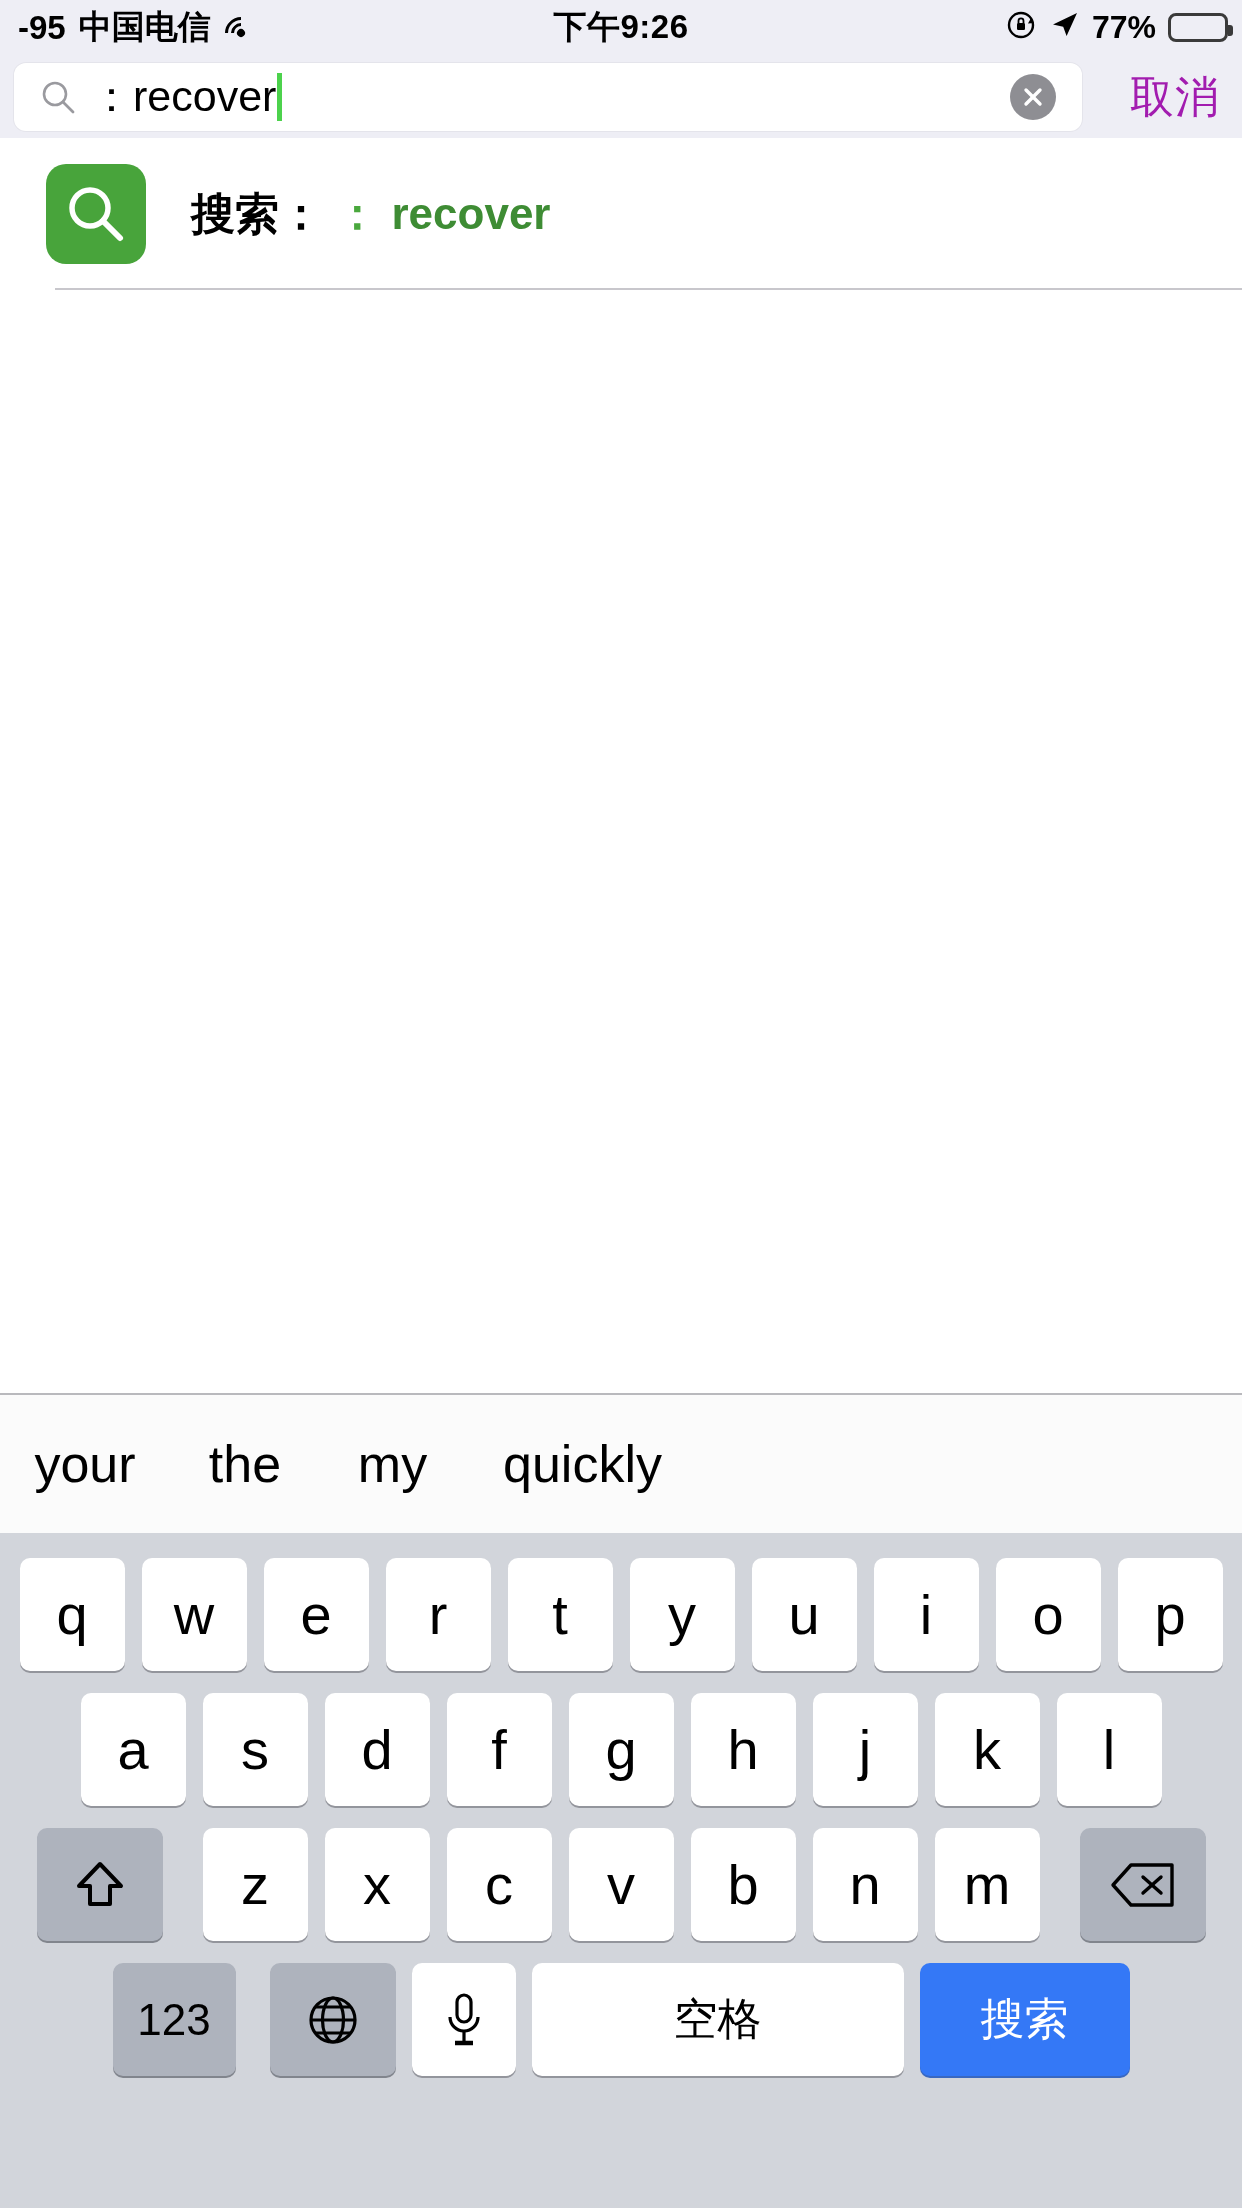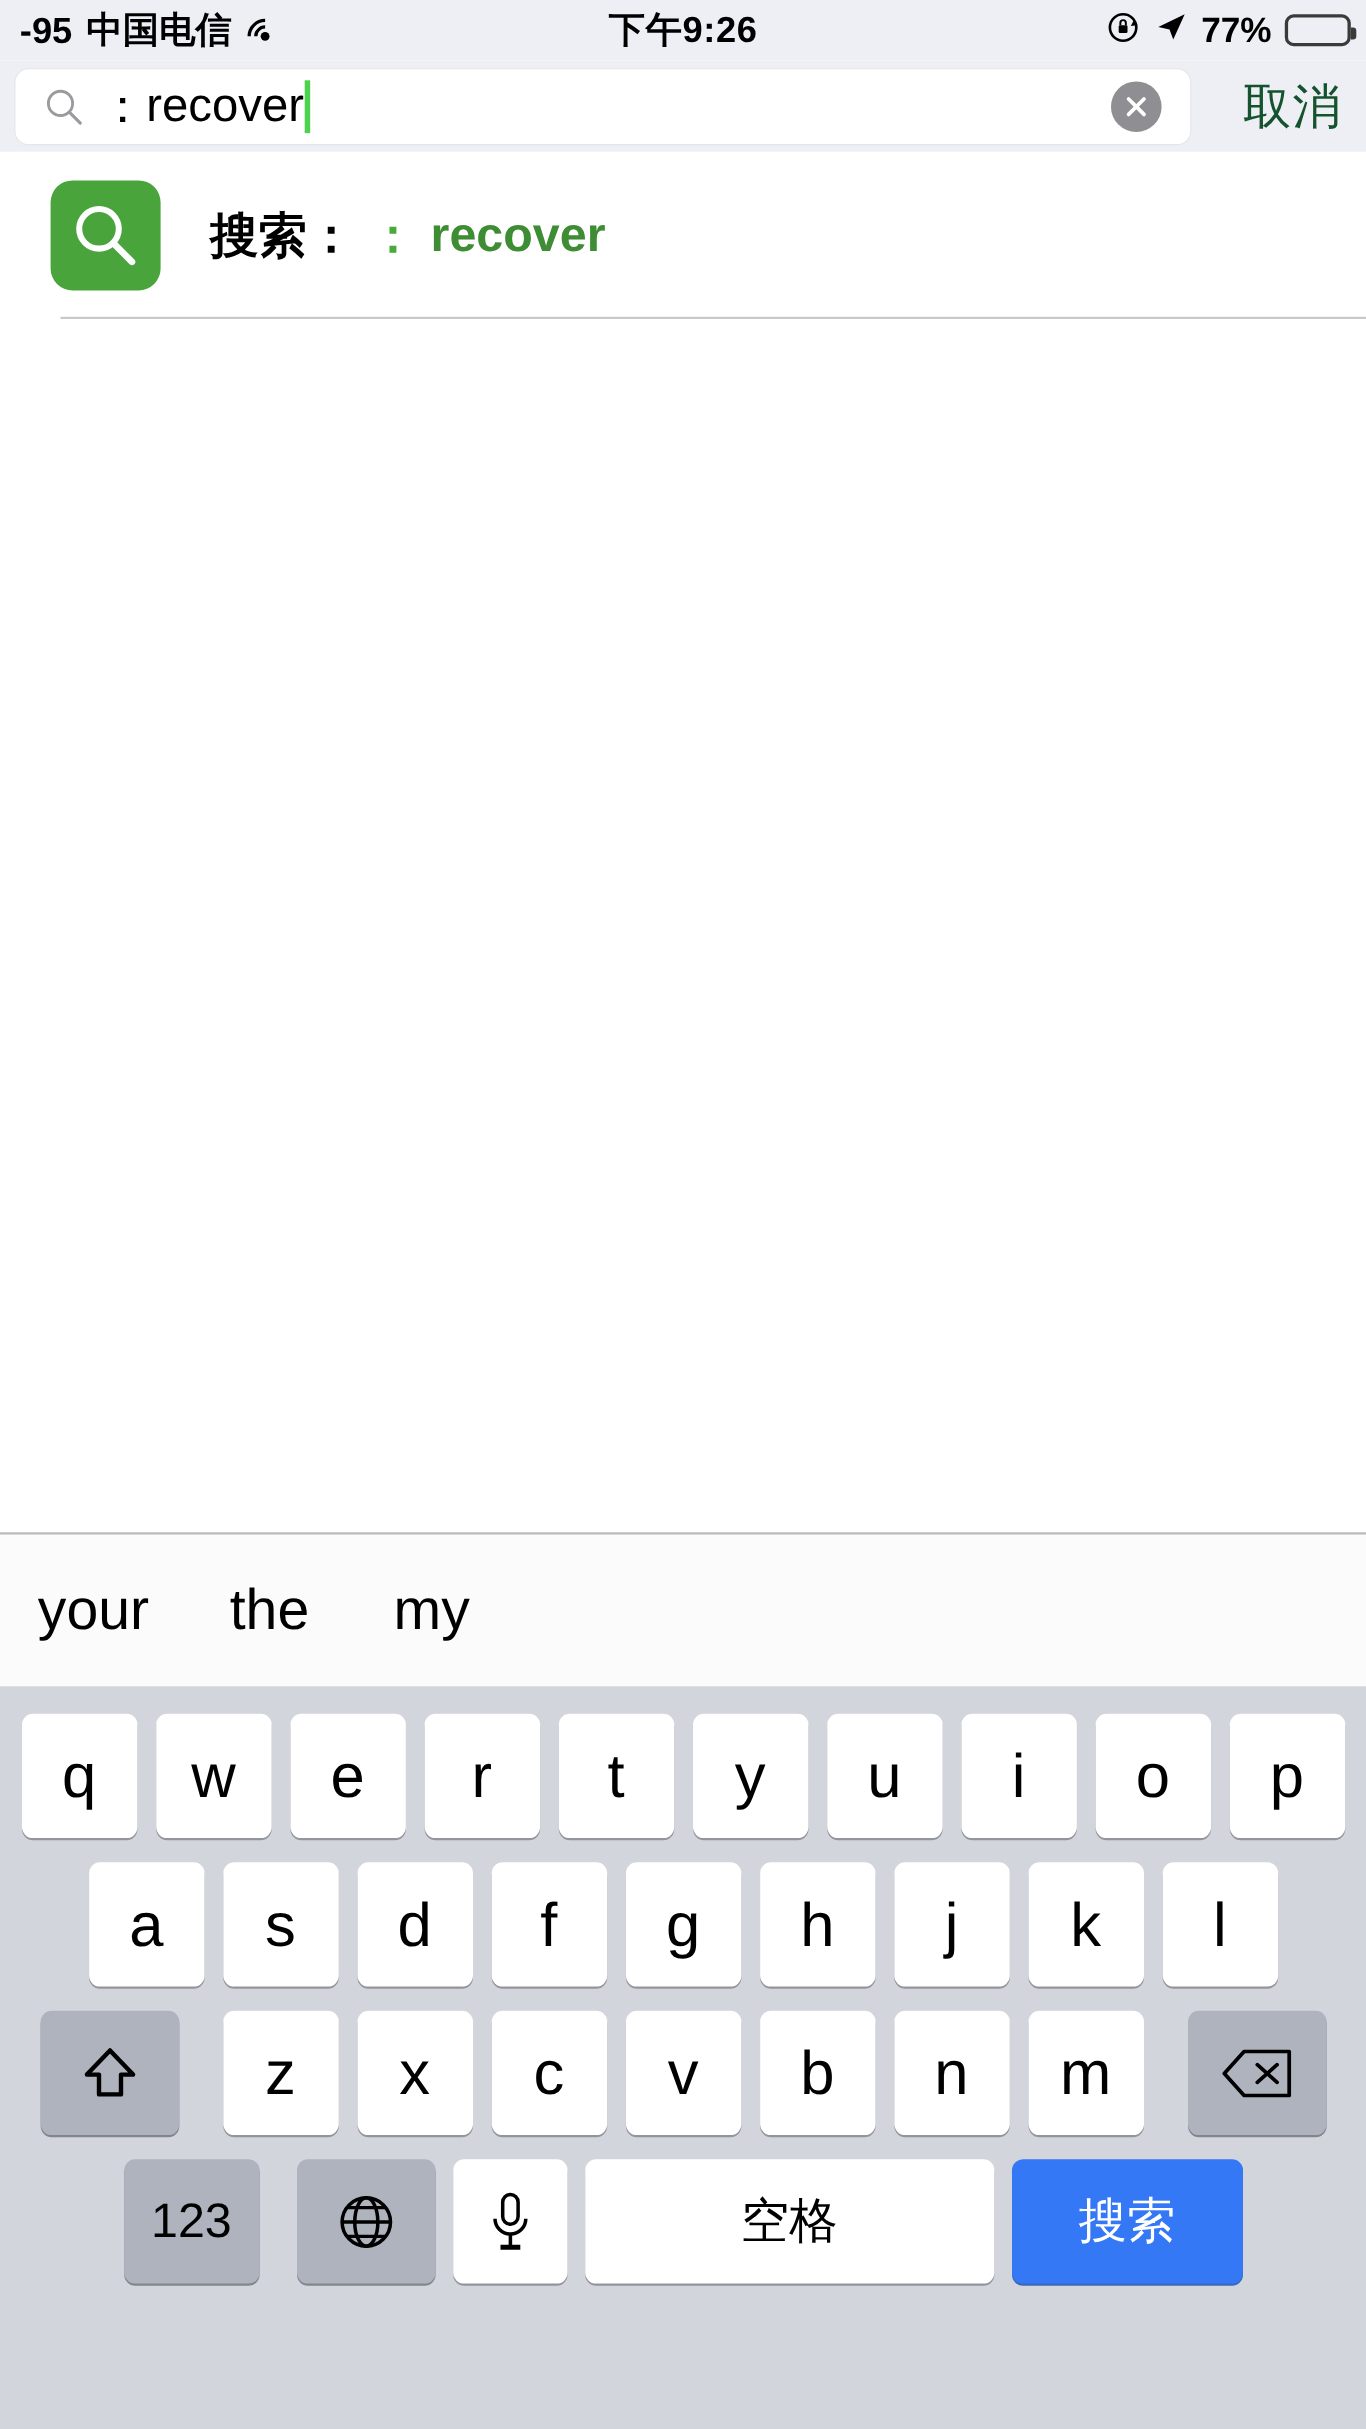--- a/index.html
+++ b/index.html
@@ -61,21 +61,21 @@
   .caret{
     display:inline-block; width:5px; height:48px; background:#4cd24c; margin-left:1px;
   }
   .sf-clear{
     position:absolute; right:26px; width:46px;height:46px;border-radius:50%;
     background:#8e8e93; display:flex;align-items:center;justify-content:center;
   }
   .sf-clear svg{ width:26px;height:26px; }
   .cancel-btn{
     position:absolute; right:22px; top:50%; transform:translateY(-50%);
-    font-size:44px; color:#14532d; font-weight:400; letter-spacing:1px;
+    font-size:44px; color:#a21caf; font-weight:400; letter-spacing:1px;
   }
 
   
   .results{
     position:absolute; left:0; top:138px; width:1242px; bottom:0;
     background:#ffffff;
   }
   .result-row{
     height:152px; display:flex; align-items:center; padding-left:46px;
     position:relative;
@@ -209,20 +209,21 @@
         <span class="res-label">搜索：</span><span>&nbsp;</span><span class="res-colon">：</span><span>&nbsp;</span><span class="res-query">recover</span>
       </span>
       <span class="row-divider"></span>
     </div>
   </div>
 
   <div class="predictive">
     <div class="pred-item" style="width:170px;">your</div>
     <div class="pred-item" style="width:150px;">the</div>
     <div class="pred-item" style="width:145px;">my</div>
+    <div class="pred-item" style="width:235px;">quickly</div>
   </div>
 
   <div class="keyboard">
 
     <div class="kb-row r1">
       <div class="key letter">q</div>
       <div class="key letter">w</div>
       <div class="key letter">e</div>
       <div class="key letter">r</div>
       <div class="key letter">t</div>

